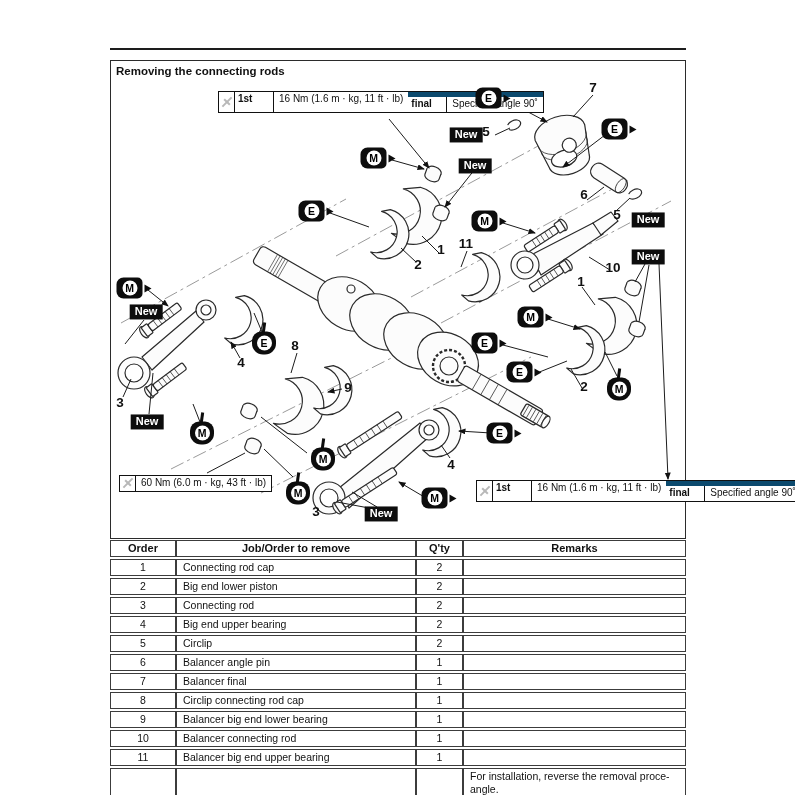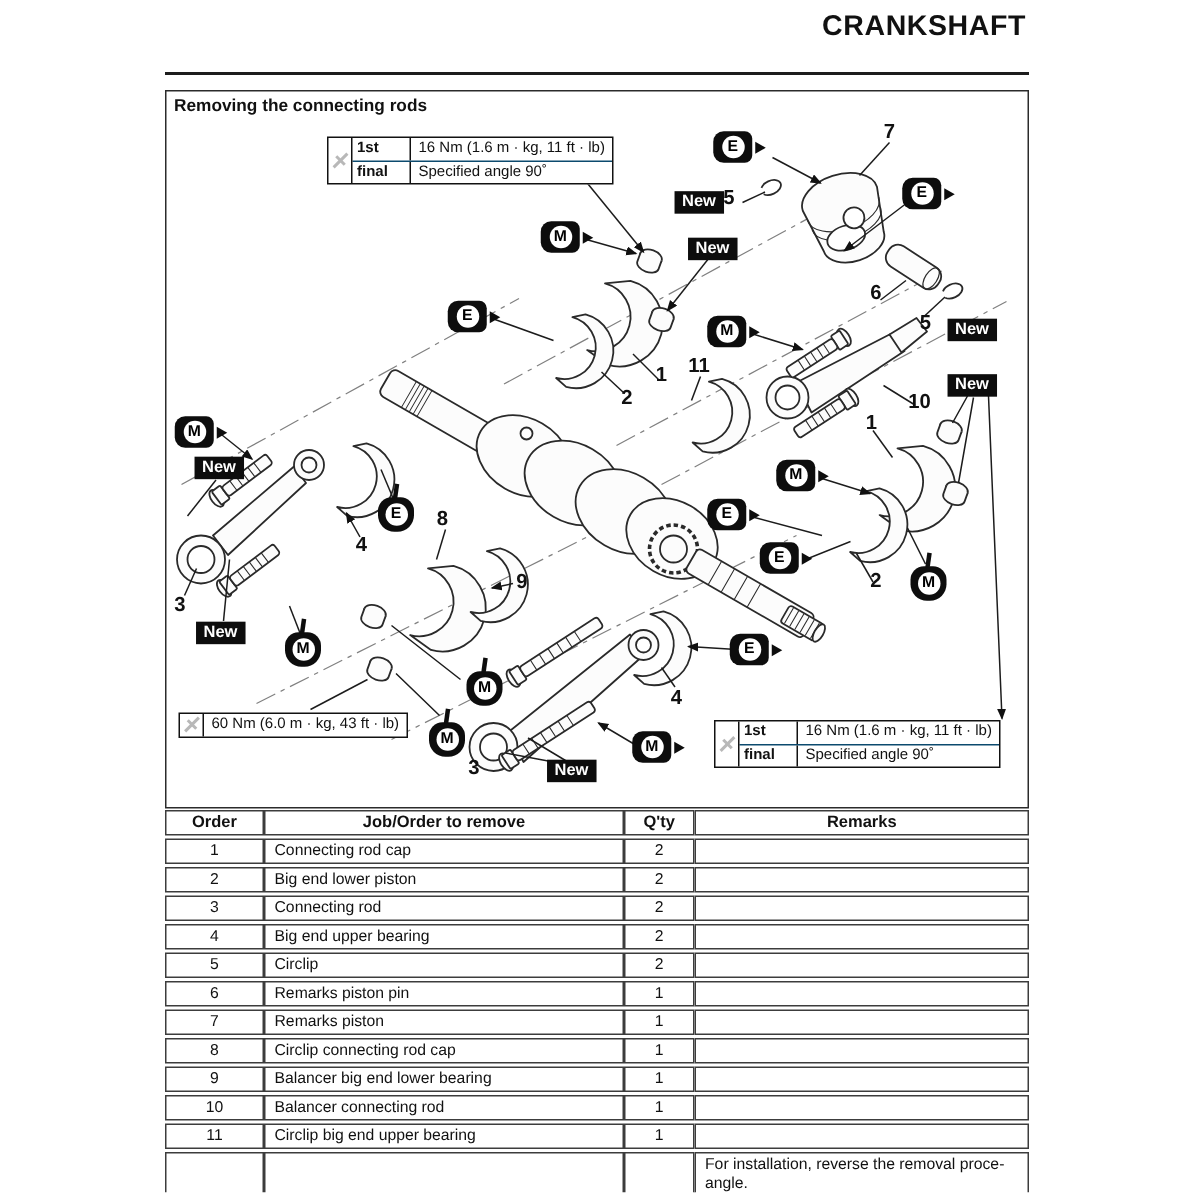--- a/index.html
+++ b/index.html
@@ -26,38 +26,37 @@
   .sym.can .badge{width:24px;height:23px;border-radius:9px 9px 11px 11px;}
   .sym.can::before{content:"";position:absolute;left:50%;top:-9px;width:2.5px;height:10px;background:#0d0d0d;
           transform:translateX(-60%) rotate(8deg);}
   .sym .circ{width:15px;height:15px;background:#fff;border-radius:50%;display:flex;align-items:center;
           justify-content:center;font-size:10.5px;font-weight:bold;color:#000;line-height:1;}
   .tq{position:absolute;display:inline-flex;align-items:stretch;border:1.5px solid #111;background:#fff;}
   .tq .wrench{width:15px;border-right:1px solid #111;position:relative;}
   .tq .wrench::before,.tq .wrench::after{content:"";position:absolute;left:50%;top:50%;width:13px;height:2px;background:#b8b8b8;}
   .tq .wrench::before{transform:translate(-50%,-50%) rotate(-45deg);}
   .tq .wrench::after{transform:translate(-50%,-50%) rotate(45deg);width:8px;}
-  .tq-rows{display:flex;flex-direction:column;}
-  .tq-row{display:flex;border-top:1px solid #0c4a6e;}
+  .tq-rows{display:flex;flex-direction:row;}
+  .tq-row{display:flex;border-top:5px solid #0c4a6e;}
   .tq-row:first-child{border-top:none;}
   .tq-key{width:32px;padding:1px 3px;border-right:1px solid #111;font-weight:bold;font-size:10px;line-height:1.25;}
   .tq-val{padding:1px 5px;font-weight:normal;font-size:10px;white-space:nowrap;line-height:1.25;}
   .parts-table{position:absolute;left:110px;top:538px;width:576px;border-collapse:separate;border-spacing:0 2px;
           font-size:10.5px;table-layout:fixed;}
   .parts-table th,.parts-table td{border:1px solid #3c3c3c;background:#fff;height:15px;padding:0 6px;line-height:1.2;overflow:hidden;}
   .parts-table th{font-weight:bold;text-align:center;font-size:11px;}
   .parts-table td.c{text-align:center;}
   .parts-table td.l{text-align:left;}
   .parts-table td.rm{height:26px;vertical-align:top;padding-top:1px;}
 </style>
 </head>
 <body>
 
 <div class="page">
-  <div class="page-heading">CRANKSHAFT</div>
   <div class="heading-rule"></div>
 
   <div class="figure-box">
     <svg class="art" viewBox="0 0 574 477">
       <defs>
         <marker id="arr" markerWidth="9" markerHeight="8" refX="6.5" refY="3" orient="auto">
           <path d="M0,0 L7.5,3 L0,6 Z" fill="#111"></path>
         </marker>
         <path id="brg" d="M3,-25 A25,25 0 0 1 3,25 L-5,21 A17,17 0 0 0 -5,-21 Z"></path>
         <path id="cap" d="M5,-29 A28,28 0 0 1 5,29 L-11,23 A15,15 0 0 0 -11,-23 Z"></path>
@@ -395,27 +394,27 @@
           <td class="l"></td>
         </tr>
         <tr>
           <td class="c">5</td>
           <td class="l">Circlip</td>
           <td class="c">2</td>
           <td class="l"></td>
         </tr>
         <tr>
           <td class="c">6</td>
-          <td class="l">Remarks piston pin</td>
+          <td class="l">Balancer angle pin</td>
           <td class="c">1</td>
           <td class="l"></td>
         </tr>
         <tr>
           <td class="c">7</td>
-          <td class="l">Remarks piston</td>
+          <td class="l">Balancer final</td>
           <td class="c">1</td>
           <td class="l"></td>
         </tr>
         <tr>
           <td class="c">8</td>
           <td class="l">Circlip connecting rod cap</td>
           <td class="c">1</td>
           <td class="l"></td>
         </tr>
         <tr>
@@ -425,21 +424,21 @@
           <td class="l"></td>
         </tr>
         <tr>
           <td class="c">10</td>
           <td class="l">Balancer connecting rod</td>
           <td class="c">1</td>
           <td class="l"></td>
         </tr>
         <tr>
           <td class="c">11</td>
-          <td class="l">Circlip big end upper bearing</td>
+          <td class="l">Balancer big end upper bearing</td>
           <td class="c">1</td>
           <td class="l"></td>
         </tr>
         <tr>
           <td class="c"></td>
           <td class="l"></td>
           <td class="c"></td>
           <td class="l rm">
             <div>For installation, reverse the removal proce-</div>
             <div>angle.</div>

